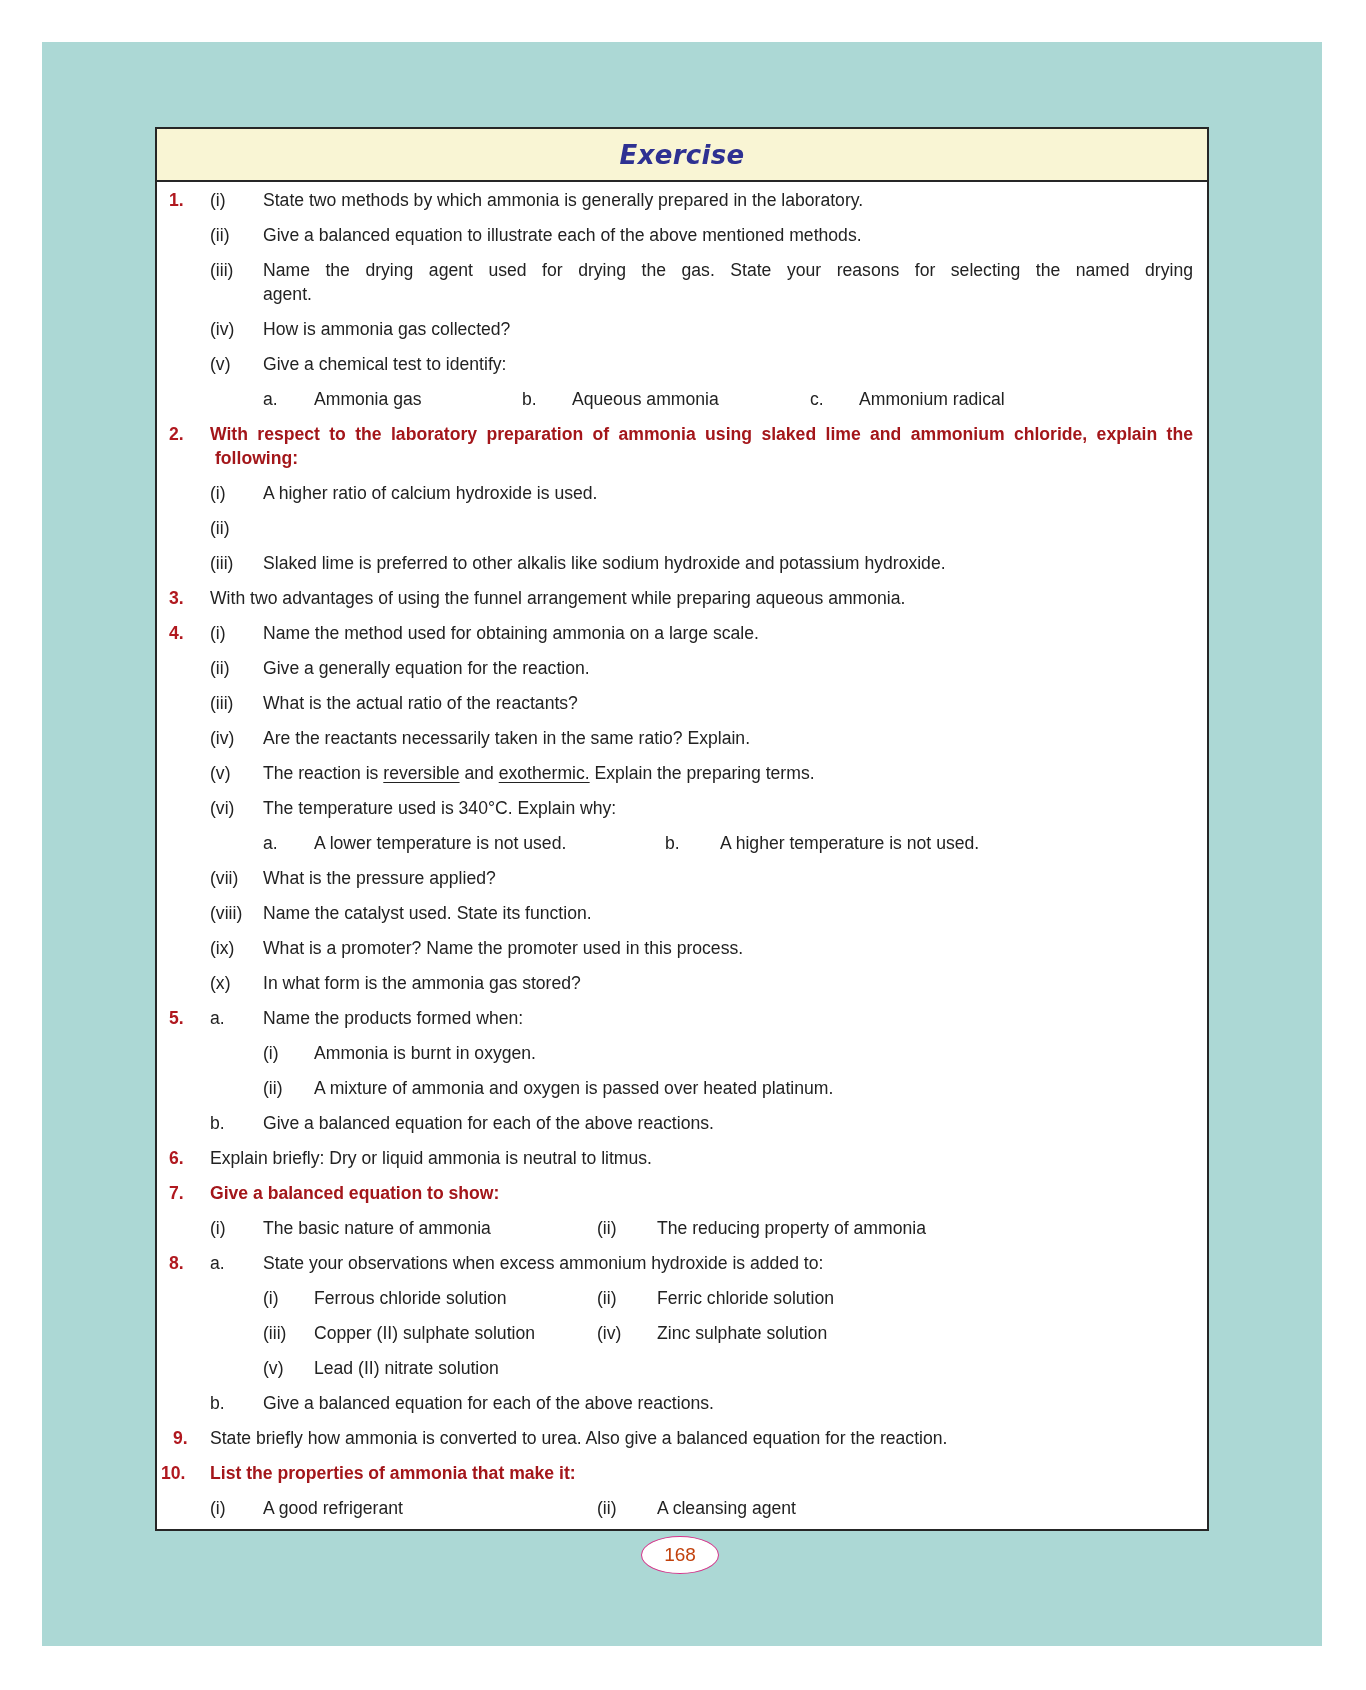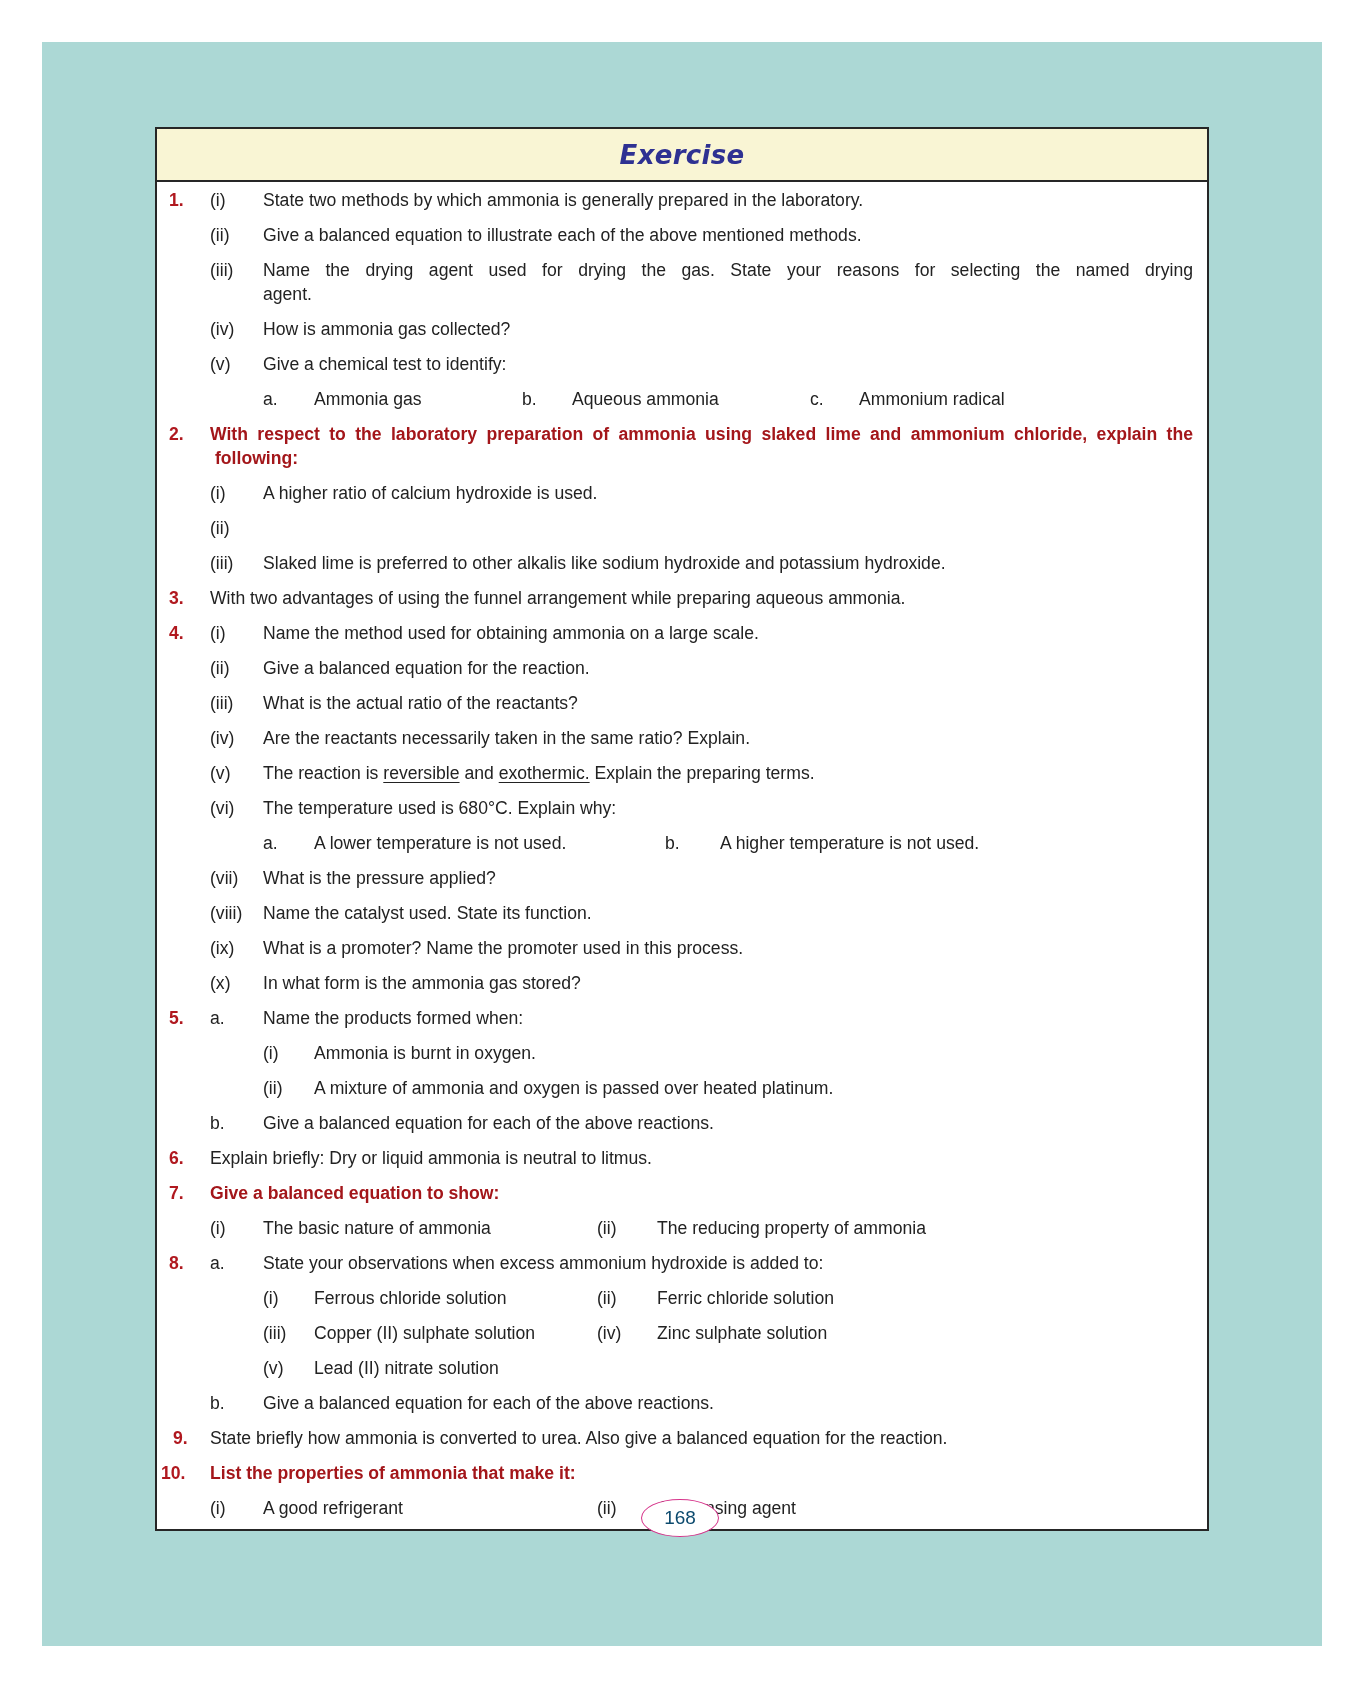--- a/index.html
+++ b/index.html
@@ -11,21 +11,21 @@
   .content { position:relative; }
   .row { position:absolute; left:0; right:0; height:24px; font-size:17.6px; color:#222222; line-height:24px; white-space:nowrap; }
   .num { position:absolute; left:12px; color:#b0181f; font-weight:bold; }
   .lbl { position:absolute; left:53px; }
   .txt { position:absolute; left:106px; }
   .lbl2 { position:absolute; left:106px; }
   .txt2 { position:absolute; left:157px; }
   .red { color:#a3161a; font-weight:bold; }
   .justify { right:14px; text-align:justify; text-align-last:justify; white-space:normal; }
   u { text-decoration:underline; text-underline-offset:3px; }
-  .pagenum { position:absolute; left:641px; top:1499px; width:78px; height:38px; border:1.5px solid #d6338a; border-radius:50%; background:#ffffff; box-sizing:border-box; display:flex; align-items:center; justify-content:center; font-size:19px; color:#0c4a6e; }
+  .pagenum { position:absolute; left:641px; top:1536px; width:78px; height:38px; border:1.5px solid #d6338a; border-radius:50%; background:#ffffff; box-sizing:border-box; display:flex; align-items:center; justify-content:center; font-size:19px; color:#c2410c; }
 </style>
 </head>
 <body>
 
 <div class="teal"></div>
 
 <div class="box">
   <div class="box-header">
     <span class="box-title">Exercise</span>
   </div>
@@ -89,37 +89,37 @@
       <span class="lbl">With two advantages of using the funnel arrangement while preparing aqueous ammonia.</span>
     </div>
 
     <div class="row" style="top:439px">
       <span class="num">4.</span>
       <span class="lbl">(i)</span>
       <span class="txt">Name the method used for obtaining ammonia on a large scale.</span>
     </div>
     <div class="row" style="top:474px">
       <span class="lbl">(ii)</span>
-      <span class="txt">Give a balanced equation for the reaction.</span>
+      <span class="txt">Give a generally equation for the reaction.</span>
     </div>
     <div class="row" style="top:509px">
       <span class="lbl">(iii)</span>
       <span class="txt">What is the actual ratio of the reactants?</span>
     </div>
     <div class="row" style="top:544px">
       <span class="lbl">(iv)</span>
       <span class="txt">Are the reactants necessarily taken in the same ratio? Explain.</span>
     </div>
     <div class="row" style="top:579px">
       <span class="lbl">(v)</span>
       <span class="txt"><span>The reaction is </span><u>reversible</u><span> and </span><u>exothermic.</u><span> Explain the preparing terms.</span></span>
     </div>
     <div class="row" style="top:614px">
       <span class="lbl">(vi)</span>
-      <span class="txt">The temperature used is 680°C. Explain why:</span>
+      <span class="txt">The temperature used is 340°C. Explain why:</span>
     </div>
     <div class="row" style="top:649px">
       <span style="position:absolute;left:106px">a.</span>
       <span style="position:absolute;left:157px">A lower temperature is not used.</span>
       <span style="position:absolute;left:508px">b.</span>
       <span style="position:absolute;left:563px">A higher temperature is not used.</span>
     </div>
     <div class="row" style="top:684px">
       <span class="lbl">(vii)</span>
       <span class="txt">What is the pressure applied?</span>

